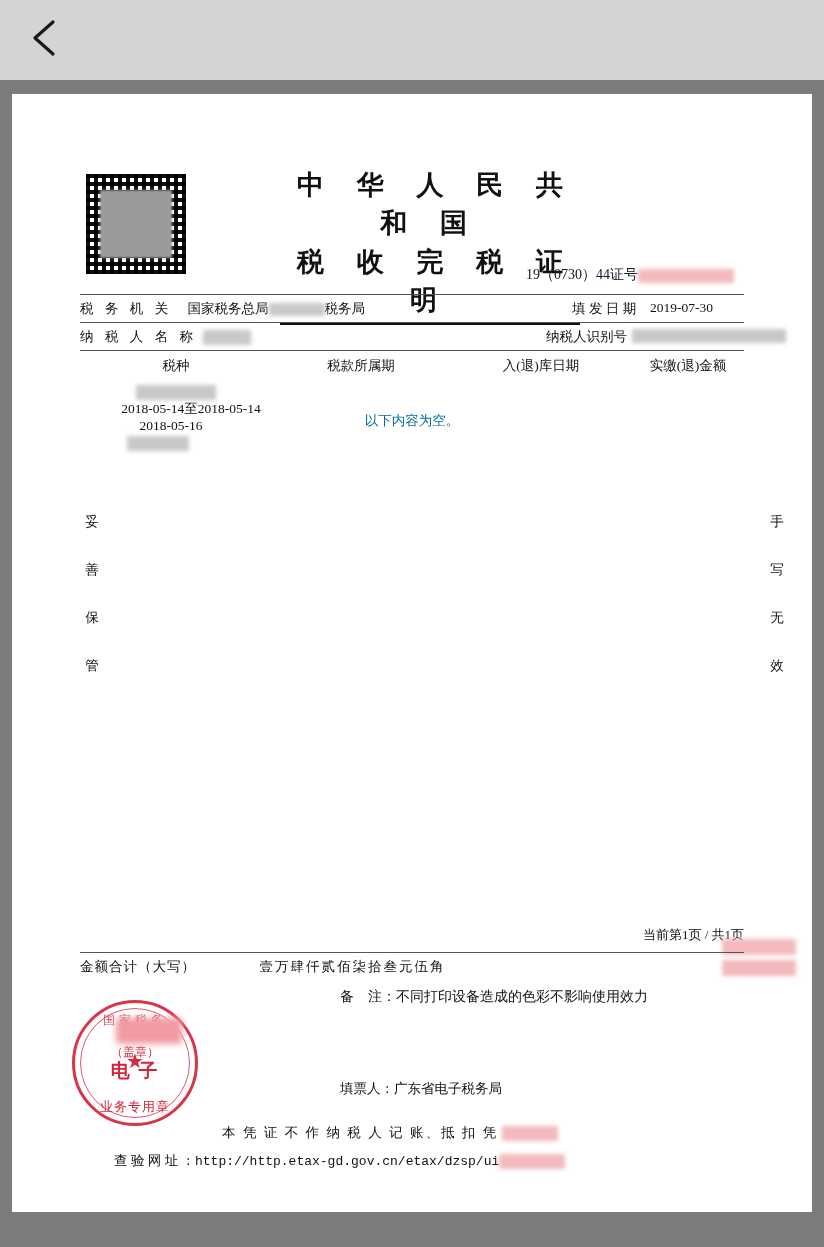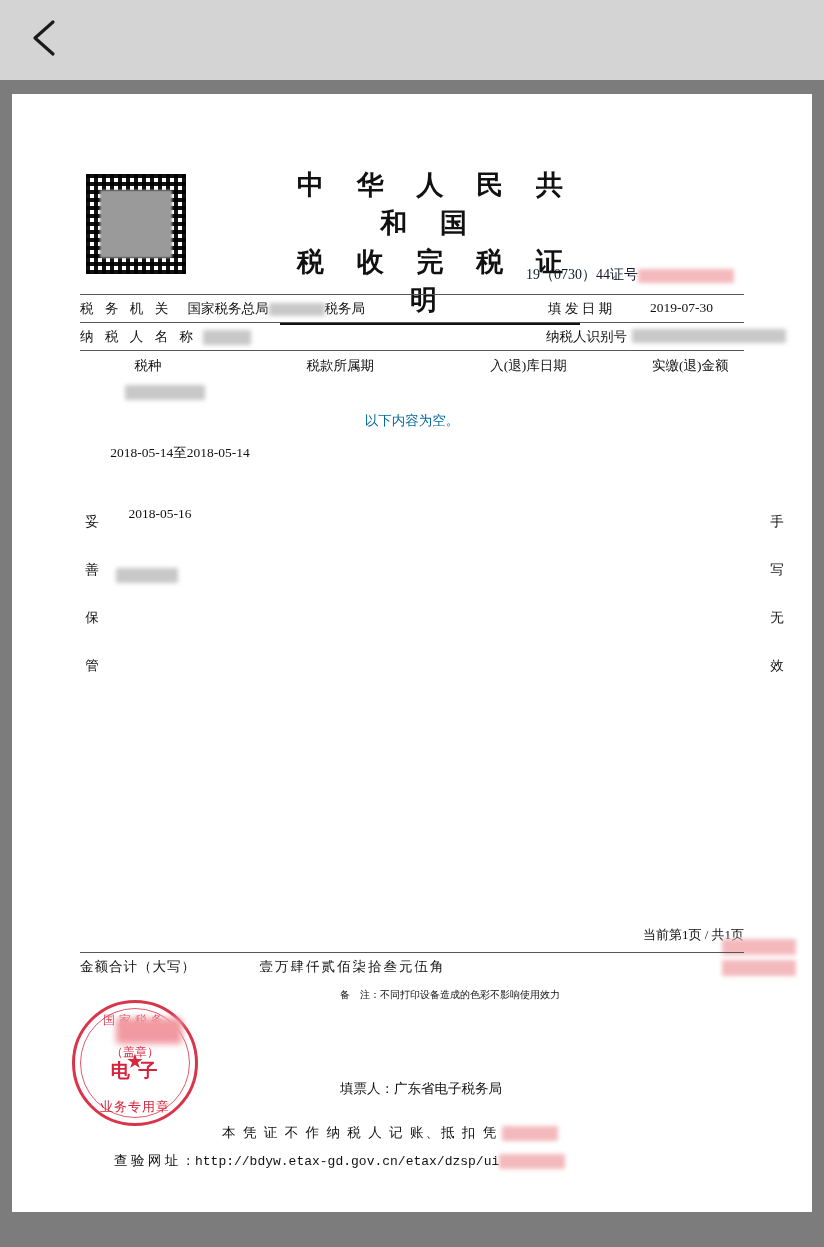--- a/index.html
+++ b/index.html
@@ -129,26 +129,25 @@
     position: absolute;
     left: 68px;
     width: 664px;
     font-size: 13.5px;
     color: #111;
   }
   .lbl-sp { letter-spacing: 4px; }
 
   .cellrow {
     position: absolute;
-    left: 68px;
+    left: 79px;
     width: 664px;
     display: flex;
     font-size: 13.5px;
     color: #111;
-    gap: 44px;
   }
   .c1 { width: 170px; text-align: center; }
   .c2 { width: 200px; text-align: center; }
   .c3 { width: 160px; text-align: center; }
   .c4 { width: 134px; text-align: center; }
 
   .empty-note {
     position: absolute;
     left: 0; width: 800px;
     text-align: center;
@@ -183,21 +182,21 @@
     font-size: 13.5px;
     color: #111;
   }
   .amount-label { letter-spacing: 1px; }
   .amount-value { margin-left: 60px; letter-spacing: 2px; }
 
   .remark {
     position: absolute;
     left: 328px;
     top: 894px;
-    font-size: 10px;
+    font-size: 14px;
     color: #111;
     white-space: nowrap;
   }
 
   .filler {
     position: absolute;
     left: 328px;
     top: 986px;
     font-size: 13.5px;
     color: #111;
@@ -329,21 +328,21 @@
   </div>
 
   <div class="serial">
     <span>19（0730）44证号</span><span class="redact" style="width:96px;height:14px;"></span>
   </div>
 
   <div class="hr" style="top:200px;"></div>
   <div class="row" style="top:206px;">
     <span class="lbl-sp">税 务 机 关</span>
     <span style="margin-left:12px;">国家税务总局</span><span class="redact-gray" style="width:56px;height:13px;"></span><span>税务局</span>
-    <span style="position:absolute; left:468px; top:0;text-align:center;">填 发 日 期</span>
+    <span style="position:absolute; left:492px; top:0;text-align:center;">填 发 日 期</span>
     <span style="position:absolute; left:570px; top:0;">2019-07-30</span>
   </div>
 
   <div class="hr" style="top:228px;"></div>
   <div class="row" style="top:234px;">
     <span class="lbl-sp">纳 税 人 名 称</span><span class="redact-gray" style="width:48px;height:15px;margin-left:6px;"></span>
     <span style="position:absolute; left:466px; top:0;">纳税人识别号</span><span class="redact-gray" style="position:absolute;left:552px;top:1px;width:154px;height:14px;"></span>
   </div>
 
   <div class="hr" style="top:256px;"></div>
@@ -399,16 +398,16 @@
     <div class="big">电 子</div>
     <div class="bottom">业务专用章</div>
     <div class="seal-blot"></div>
   </div>
 
   <div class="filler">填票人：广东省电子税务局</div>
   <div class="notice">
     <span>本 凭 证 不 作 纳 税 人 记 账、抵 扣 凭</span><span class="redact" style="width:56px;height:15px;margin-left:4px;"></span>
   </div>
   <div class="verify">
-    <span>查 验 网 址 ：</span><span class="mono">http://bdyw.etax-gd.gov.cn/etax/dzsp/ui</span><span class="redact" style="width:66px;height:15px;"></span>
+    <span>查 验 网 址 ：</span><span class="mono">http://http.etax-gd.gov.cn/etax/dzsp/ui</span><span class="redact" style="width:66px;height:15px;"></span>
   </div>
 
 </div>
 
 </body></html>

